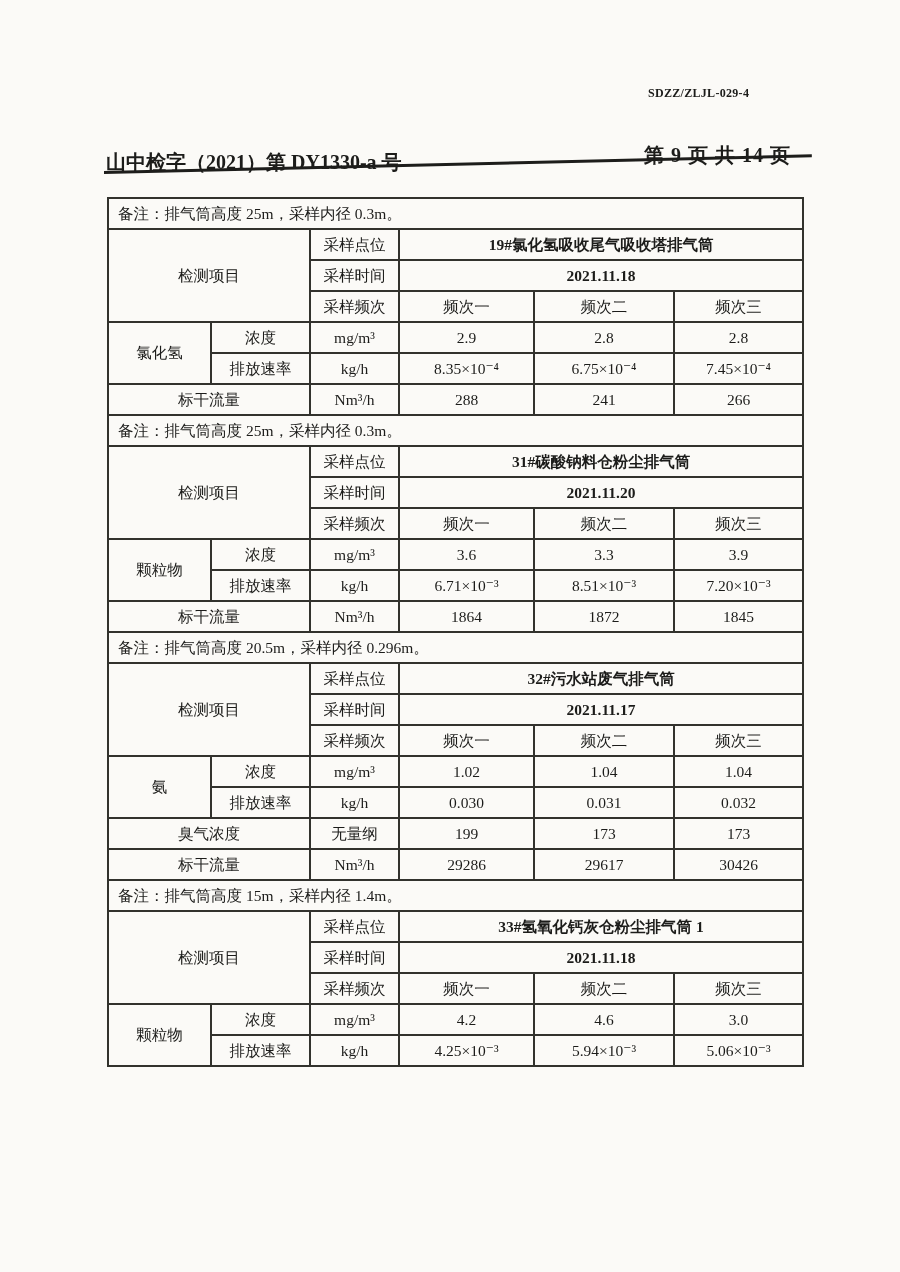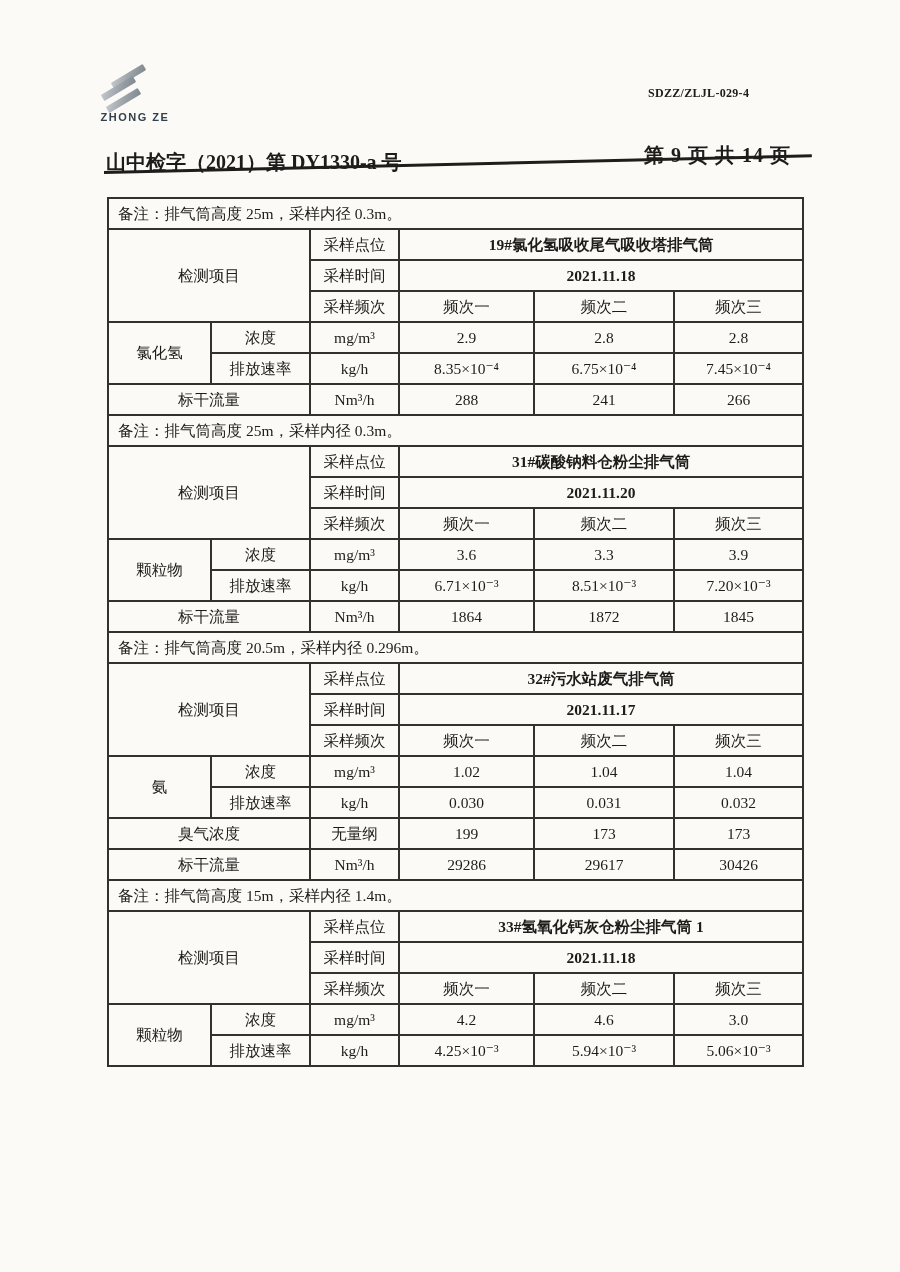--- a/index.html
+++ b/index.html
@@ -68,26 +68,20 @@
   table.report td.notecell { text-align:left; padding-left:9px; font-size:15.5px;margin-left:26px; }
   table.report td.bold { font-weight:bold; }
   col.cA{width:103px} col.cB{width:99px} col.cC{width:89px}
   col.cD{width:135px} col.cE{width:140px} col.cF{width:129px}
 </style>
 </head>
 <body>
 
 <div class="page">
 
-  <div class="logo">
-    <div class="bar bar1"></div>
-    <div class="bar bar2"></div>
-    <div class="bar bar3"></div>
-    <div class="logo-text">ZHONG ZE</div>
-  </div>
   <div class="doc-code">SDZZ/ZLJL-029-4</div>
   <div class="report-no">山中检字（2021）第 DY1330-a 号</div>
   <div class="page-info">第 9 页  共 14 页</div>
   <div class="header-rule"></div>
 
   <table class="report">
     <colgroup>
       <col class="cA">
         <col class="cB">
         <col class="cC">

